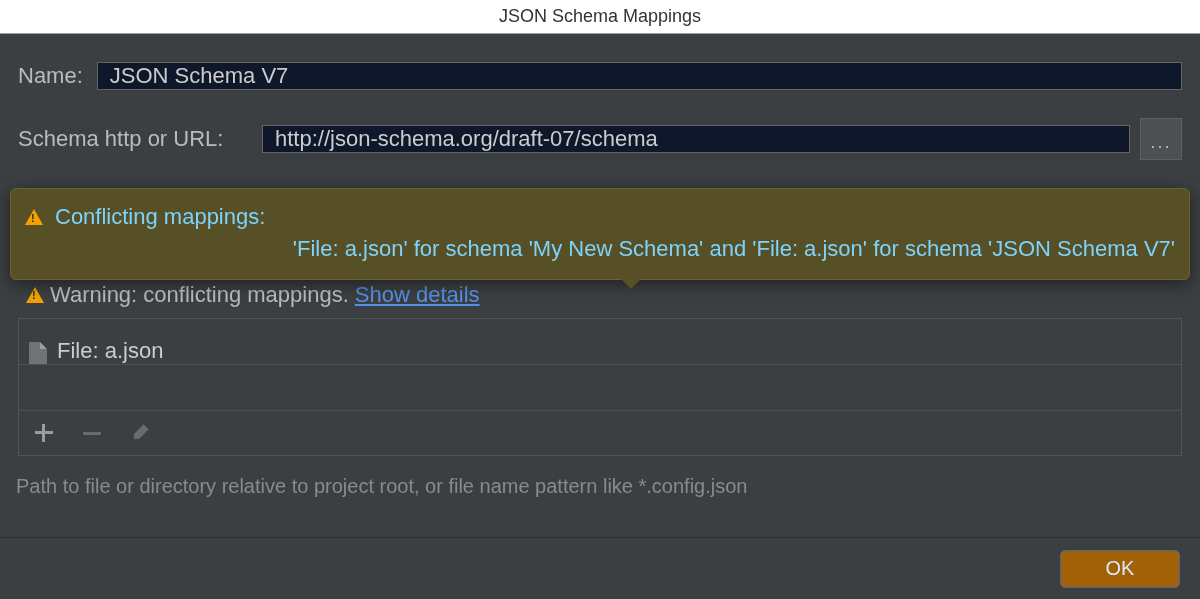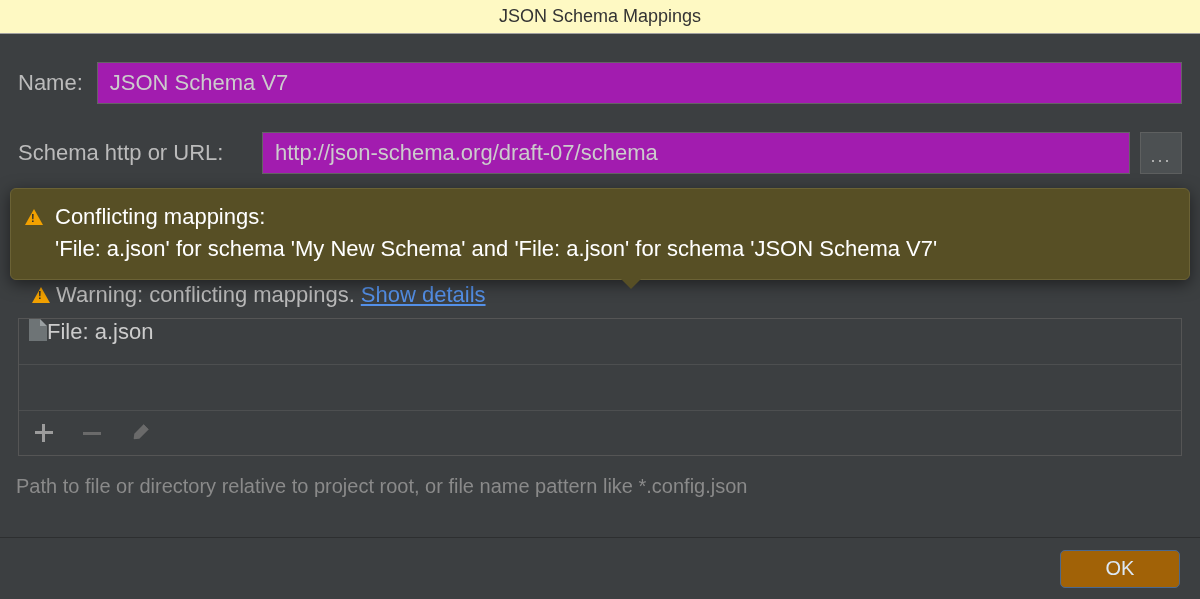--- a/index.html
+++ b/index.html
@@ -5,21 +5,21 @@
     * { box-sizing: border-box; margin: 0; padding: 0; }
     html, body { width: 1200px; height: 599px; overflow: hidden; }
     body {
       font-family: -apple-system, BlinkMacSystemFont, "Segoe UI", Arial, sans-serif;
       background: #3c3f41;
       color: #bbbbbb;
       position: relative;
     }
     .titlebar {
       height: 34px;
-      background: #fef9c3;
+      background: #ffffff;
       color: #333;
       display: flex;
       align-items: center;
       justify-content: center;
       font-size: 18px;
       font-weight: 400;
       border-bottom: 1px solid #a0a0a0;
     }
     .content {
       padding: 28px 18px 16px 18px;
@@ -30,22 +30,22 @@
       margin-bottom: 28px;
     }
     .label {
       color: #bbbbbb;
       font-size: 22px;
       margin-right: 14px;
       white-space: nowrap;
     }
     .input {
       flex: 1;
-      height: 42px;
-      background: #a21caf;
+      height: 28px;
+      background: #0f172a;
       border: 1px solid #646464;
       color: #cccccc;
       font-size: 22px;
       padding: 0 12px;
       outline: none;
     }
     .schema-row { margin-bottom: 0; }
     .schema-row .label { min-width: 230px; }
     .schema-row .input { margin-right: 10px; }
     .browse-btn {
@@ -64,25 +64,26 @@
     }
     .tooltip {
       position: absolute;
       top: 188px;
       left: 10px;
       right: 10px;
       background: #574f25;
       border: 1px solid #6b6235;
       border-radius: 6px;
       padding: 12px 14px 14px 14px;
-      color: #ffffff;
+      color: #7dd3fc;
       font-size: 22px;
       line-height: 1.45;
       box-shadow: 0 4px 16px rgba(0,0,0,.5);
       z-index: 20;
+      text-align: right;
     }
     .tooltip-row1 { display: flex; align-items: center; gap: 12px; }
     .warn-triangle {
       width: 0; height: 0;
       border-left: 9px solid transparent;
       border-right: 9px solid transparent;
       border-bottom: 16px solid #f2a100;
       position: relative;
       flex-shrink: 0;
     }
@@ -100,21 +101,21 @@
       bottom: -10px;
       left: 610px;
       width: 0; height: 0;
       border-left: 10px solid transparent;
       border-right: 10px solid transparent;
       border-top: 10px solid #574f25;
     }
     .warning-line {
       position: absolute;
       top: 282px;
-      left: 32px;
+      left: 26px;
       display: flex;
       align-items: center;
       gap: 6px;
       font-size: 22px;
       color: #bbbbbb;
     }
     .warning-line .link {
       color: #5490e8;
       text-decoration: underline;
       cursor: pointer;
@@ -122,26 +123,27 @@
     .list {
       position: absolute;
       top: 318px;
       left: 18px;
       right: 18px;
       border: 1px solid #555;
       background: #3c3f41;
     }
     .list-row {
       display: flex;
-      align-items: flex-start;
+      align-items: flex-end;
       height: 46px;
       padding: 0 10px;
       border-bottom: 1px solid #4d4f50;
       font-size: 22px;
       color: #cccccc;
+      gap: 10px;
     }
     .list-empty {
       height: 46px;
       border-bottom: 1px solid #4d4f50;
     }
     .file-icon {
       width: 18px; height: 22px;
       background: #6e7476;
       position: relative;
     }

